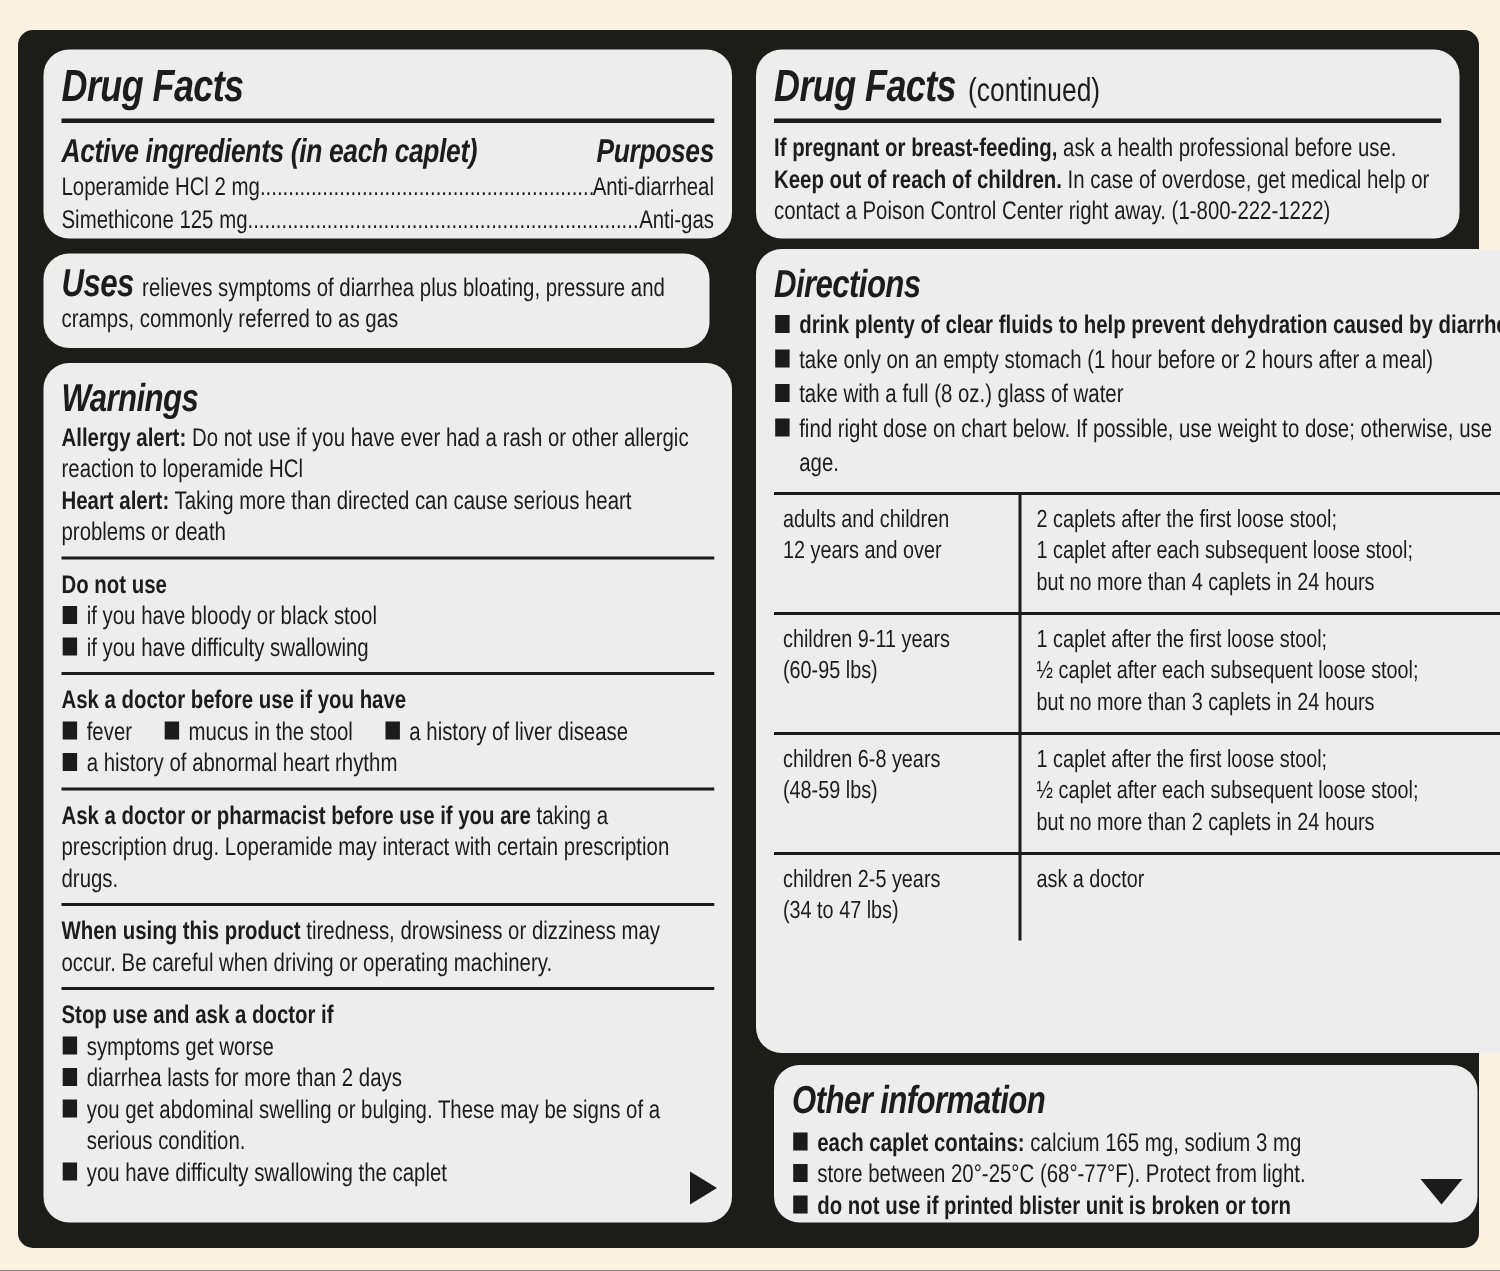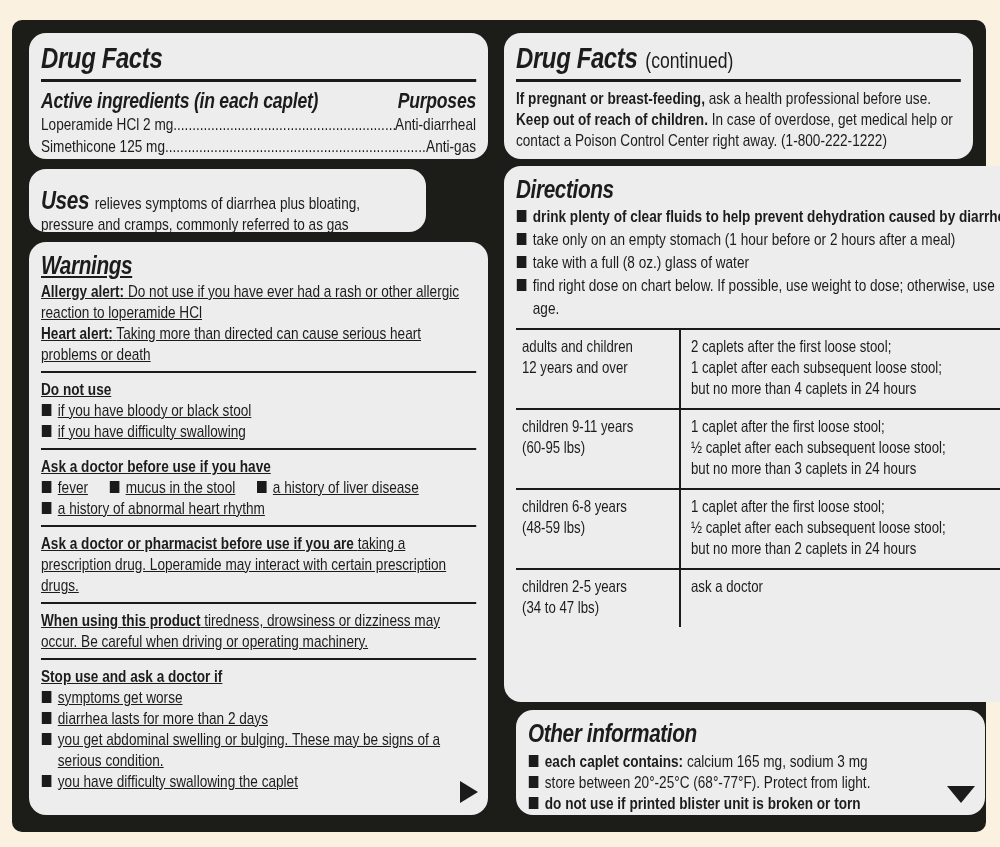--- a/index.html
+++ b/index.html
@@ -12,22 +12,22 @@
     overflow:hidden;
   }
   .frame {
     position:absolute; left:12px; top:20px; width:974px; height:812px;
     background:#1c1c19; border-radius:10px;
   }
   .panel {
     position:absolute; background:#ededed; padding:8px 12px; overflow:hidden;border-radius:17px;
   }
   #panel-active      { left:17px;  top:13px;  width:459px; height:126px; }
-  #panel-uses        { left:17px;  top:149px; width:397px; height:63px; padding-top:21px; }
-  #panel-warnings    { left:17px;  top:222px; width:459px; height:573px;text-decoration:underline; }
+  #panel-uses        { left:17px;  top:149px; width:444px; height:63px; padding-top:9px; }
+  #panel-warnings    { left:17px;  top:222px; width:459px; height:573px; }
   #panel-continued   { left:492px; top:13px;  width:469px; height:126px; }
   #panel-directions  { left:492px; top:146px; width:526px; height:536px; }
   #panel-other       { left:504px; top:690px; width:469px; height:105px; }
 
   
   .squeeze { width:125%; transform:scaleX(0.8); transform-origin:left top; }
 
   .h1 { font-size:30px; font-weight:bold; font-style:italic; line-height:34px; letter-spacing:-0.5px; }
   .h1-row { display:flex; align-items:baseline; gap:10px; }
   .h-cont { font-size:22px; font-weight:normal; font-style:normal; }

